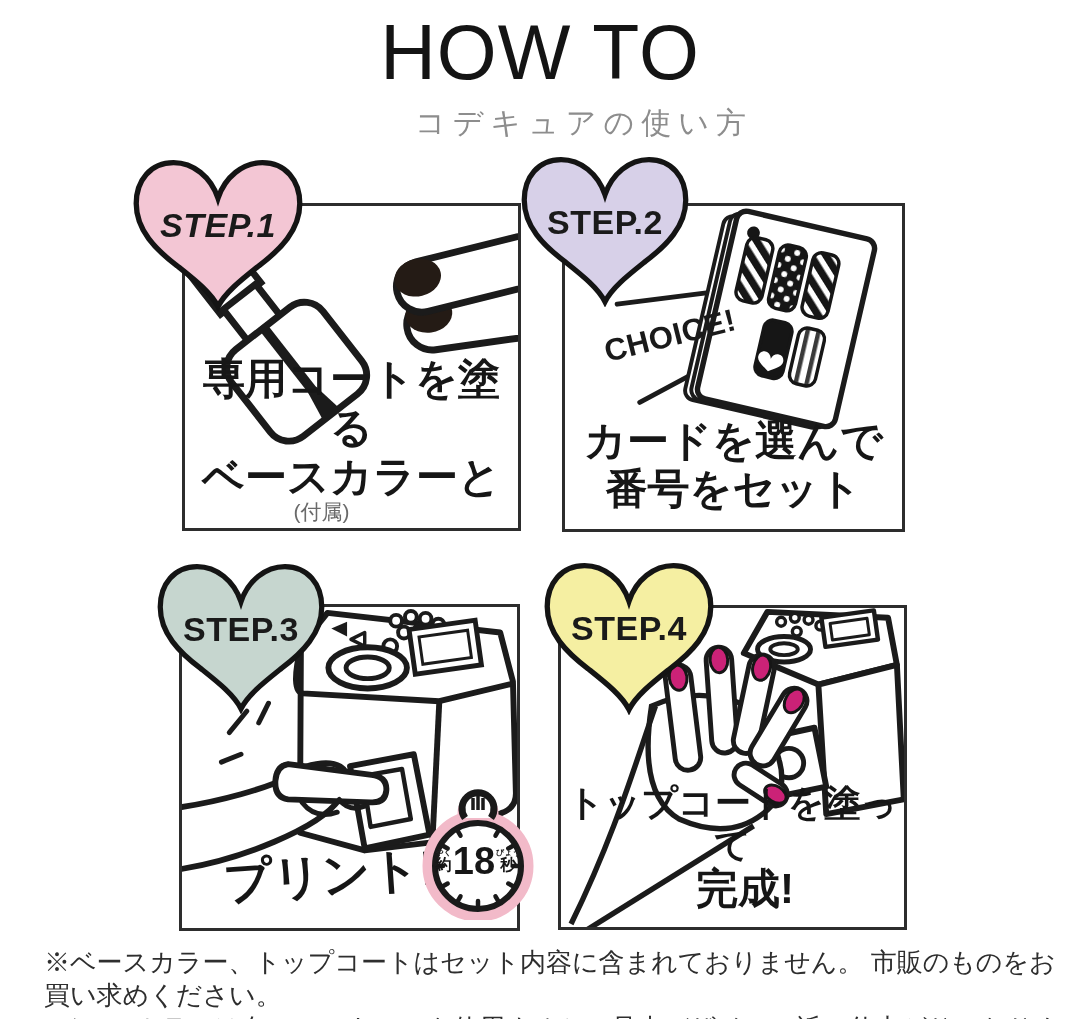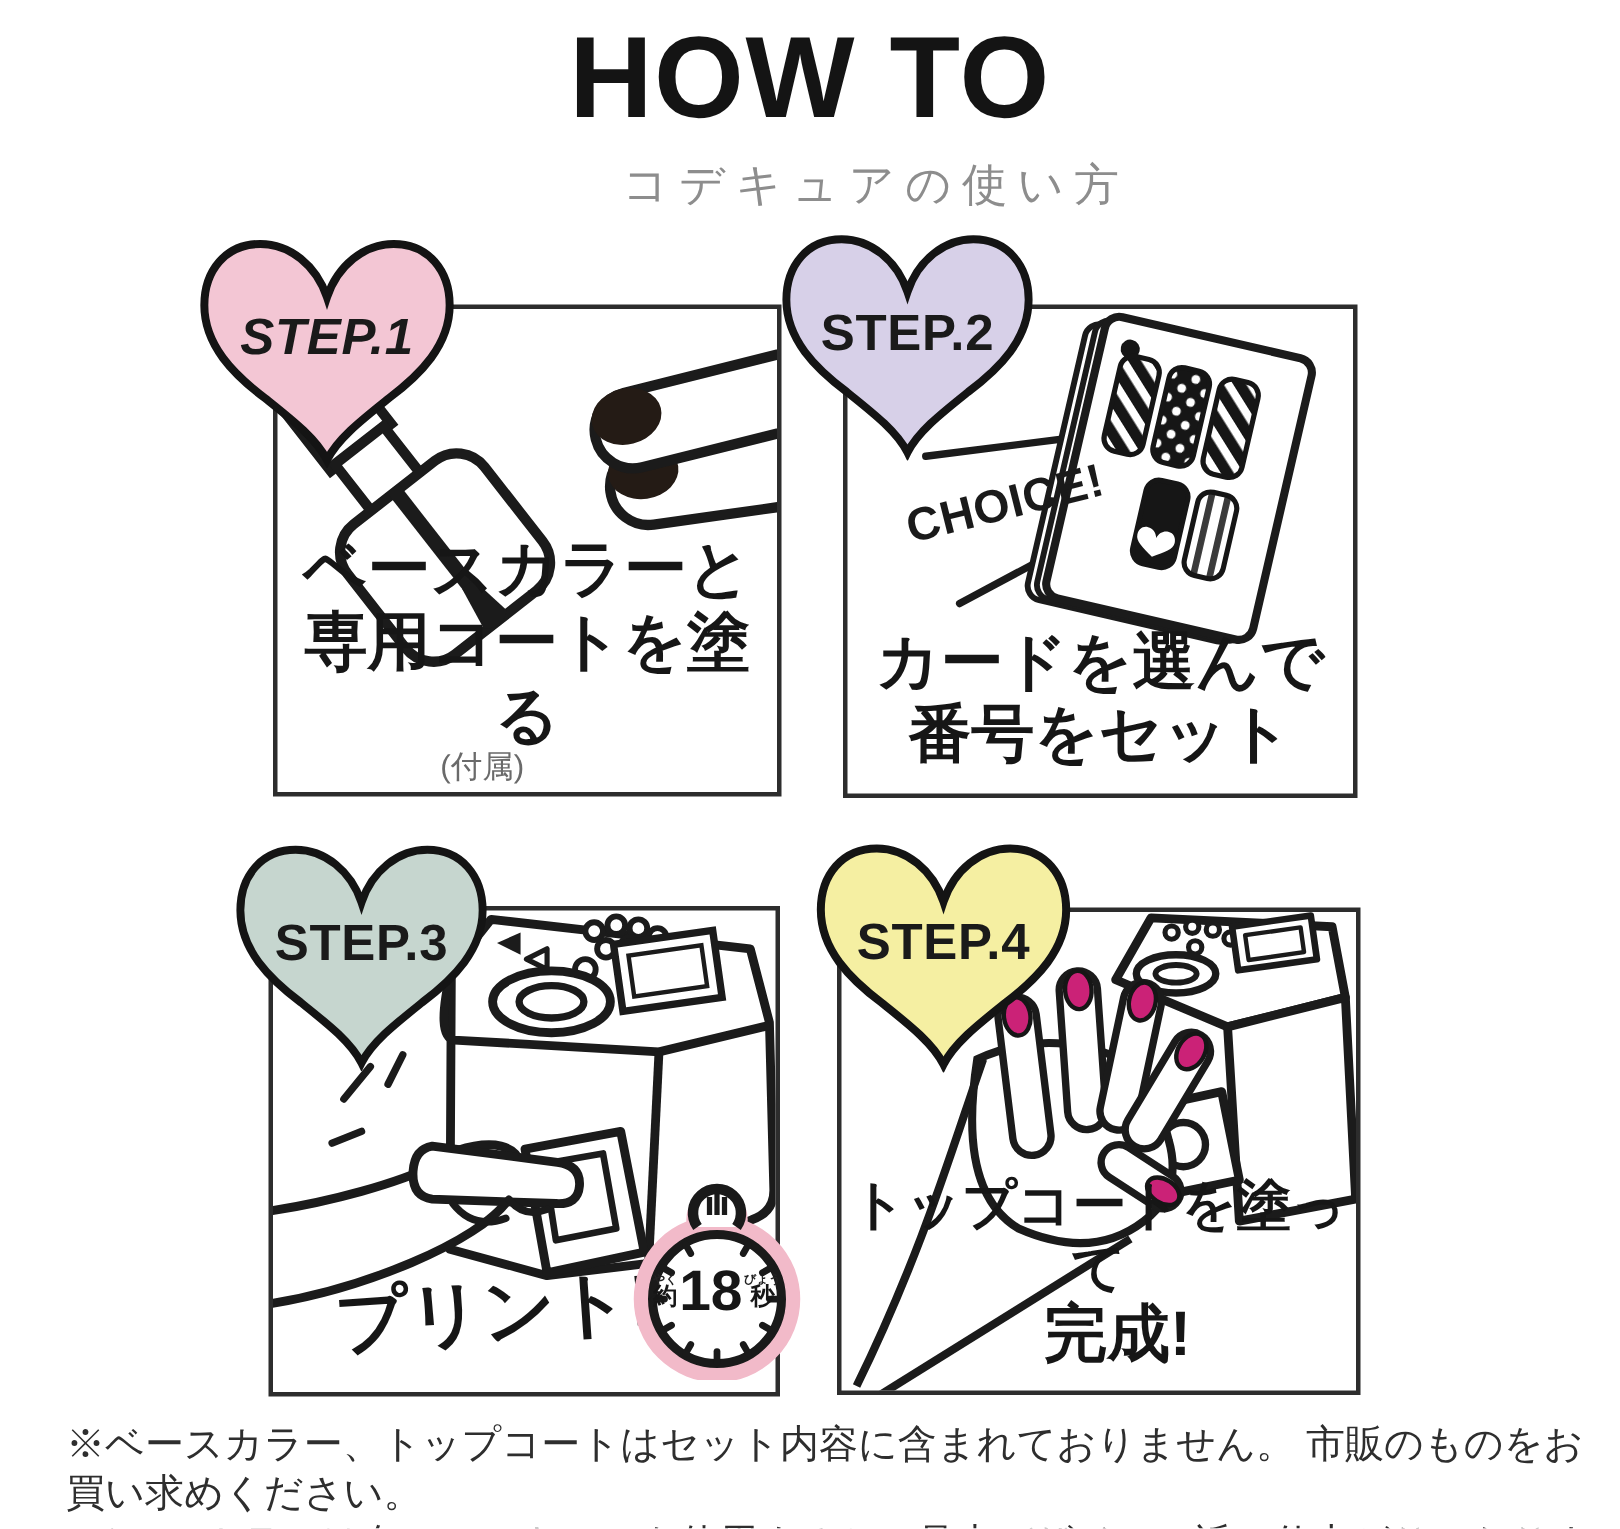--- a/index.html
+++ b/index.html
@@ -1,19 +1,19 @@
 <!DOCTYPE html>
 <html><head>
 <meta charset="utf-8">
 <style>
   html,body{margin:0;padding:0;background:#fff;}
   .stage{position:relative;width:1080px;height:1019px;background:#fff;overflow:hidden;
          font-family:"Liberation Sans",sans-serif;color:#161616;}
   .title{position:absolute;top:14px;left:0;width:100%;text-align:center;
-         font-size:77px;font-weight:700;letter-spacing:1px;color:#141414;line-height:1.0;}
+         font-size:77px;font-weight:400;letter-spacing:1px;color:#141414;line-height:1.0;}
   .subtitle{position:absolute;top:103px;left:0;width:100%;text-align:center;
             font-size:30px;letter-spacing:7px;color:#8d8d8d;margin-left:44px;}
   .panel{position:absolute;background:#fff;border:3px solid #2d2d2d;box-sizing:border-box;z-index:1;}
   .panel svg.illu{position:absolute;left:0;top:0;width:100%;height:100%;z-index:1;}
   .p1{left:182px;top:203px;width:339px;height:328px;}
   .p2{left:562px;top:203px;width:343px;height:329px;}
   .p3{left:179px;top:604px;width:341px;height:327px;}
   .p4{left:558px;top:605px;width:349px;height:325px;}
   .heart{position:absolute;z-index:3;}
   .heart svg{position:absolute;left:0;top:0;width:100%;height:100%;}
@@ -71,22 +71,22 @@
 
       <g transform="translate(112,165) rotate(-38)">
         <rect x="-26" y="-235" width="52" height="145" fill="#fff" stroke="#1b1b1b" stroke-width="7"></rect>
         <rect x="-21" y="-92" width="42" height="42" fill="#fff" stroke="#1b1b1b" stroke-width="7"></rect>
         <rect x="-60" y="-52" width="118" height="112" rx="24" fill="#fff" stroke="#1b1b1b" stroke-width="7"></rect>
         <rect x="-5" y="-55" width="10" height="88" fill="#1b1b1b"></rect>
         <path d="M-5,28 L-10,58 Q0,67 10,58 L5,28 Z" fill="#1b1b1b"></path>
       </g>
     </svg>
     <div class="caption p1cap">
+      <span class="cap-line">専用コートを塗る</span>
       <span class="cap-line">ベースカラーと</span>
-      <span class="cap-line">専用コートを塗る</span>
       <span class="note">(付属)</span>
     </div>
   </div>
 
   <div class="panel p2">
     <svg class="illu" viewBox="0 0 343 329">
       <defs>
         <pattern id="diagA" patternUnits="userSpaceOnUse" width="13" height="13" patternTransform="rotate(-45)">
           <rect width="13" height="13" fill="#fff"></rect>
             <rect width="7.5" height="13" fill="#161616"></rect>

